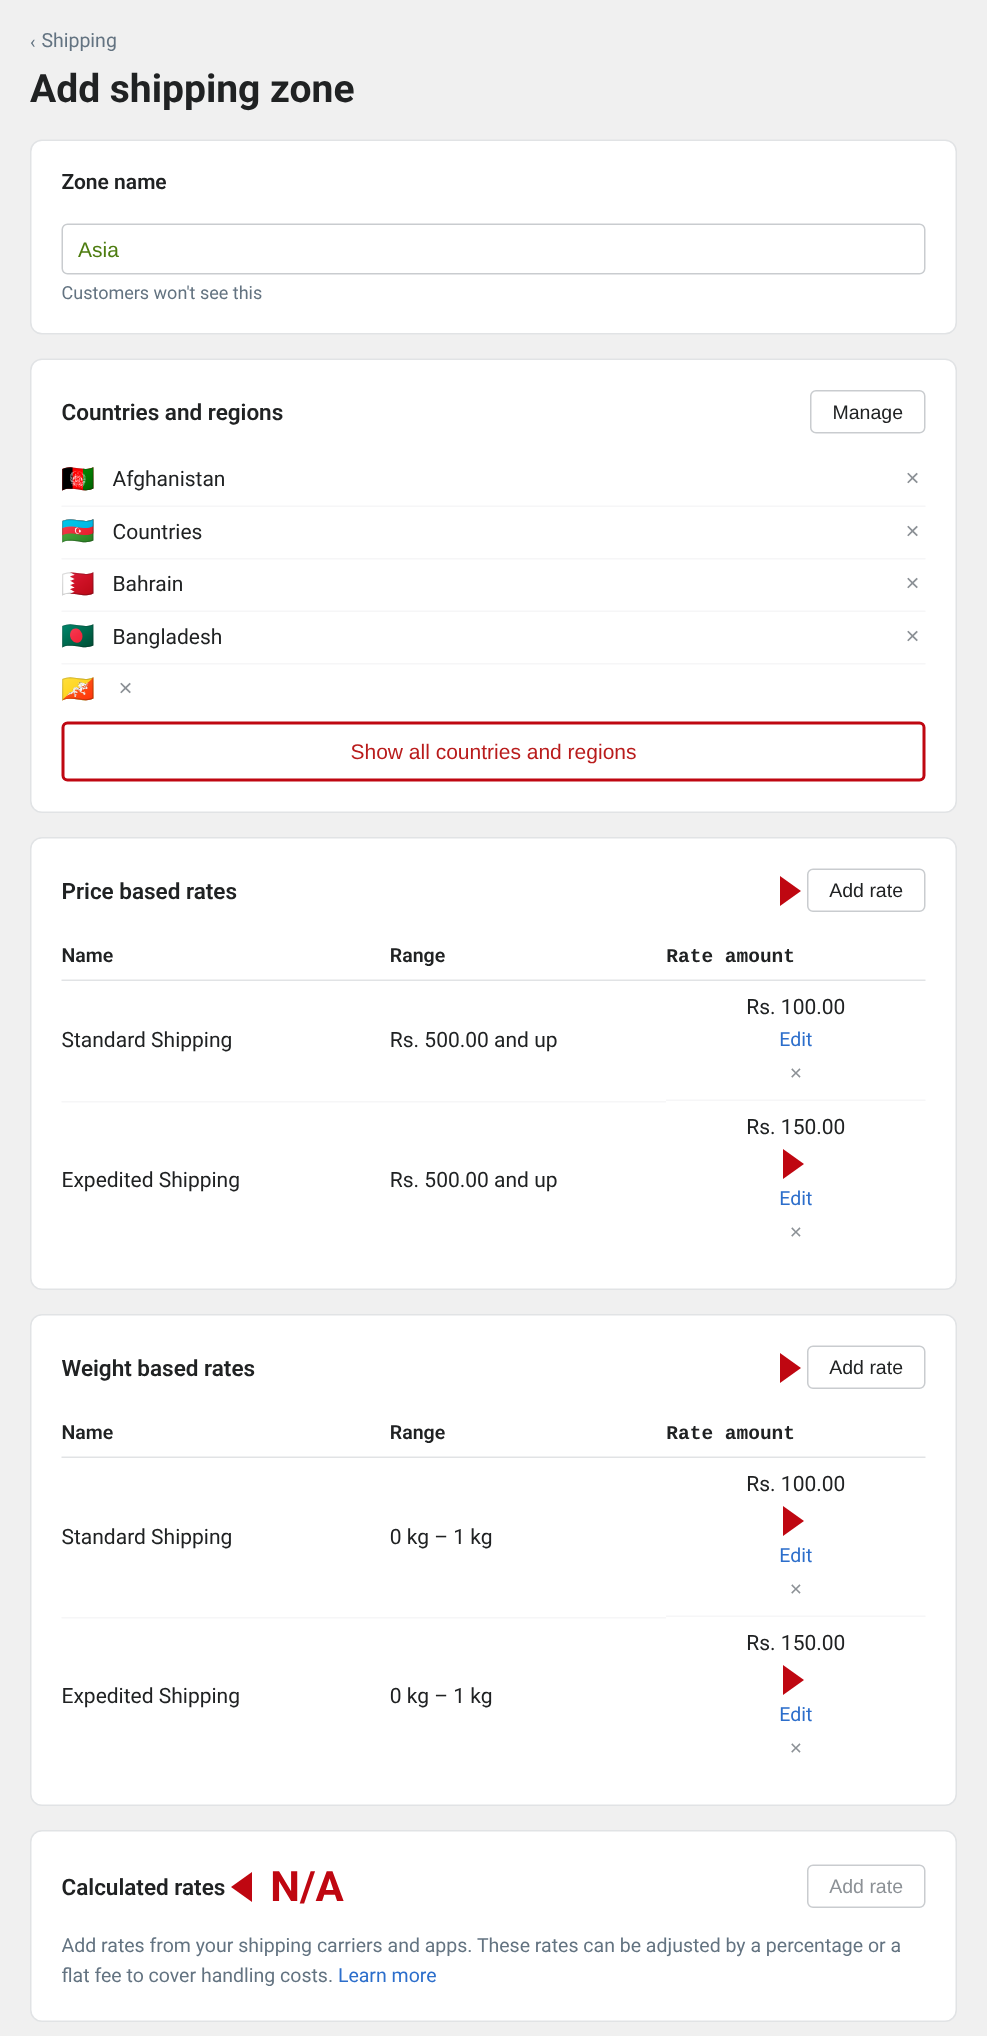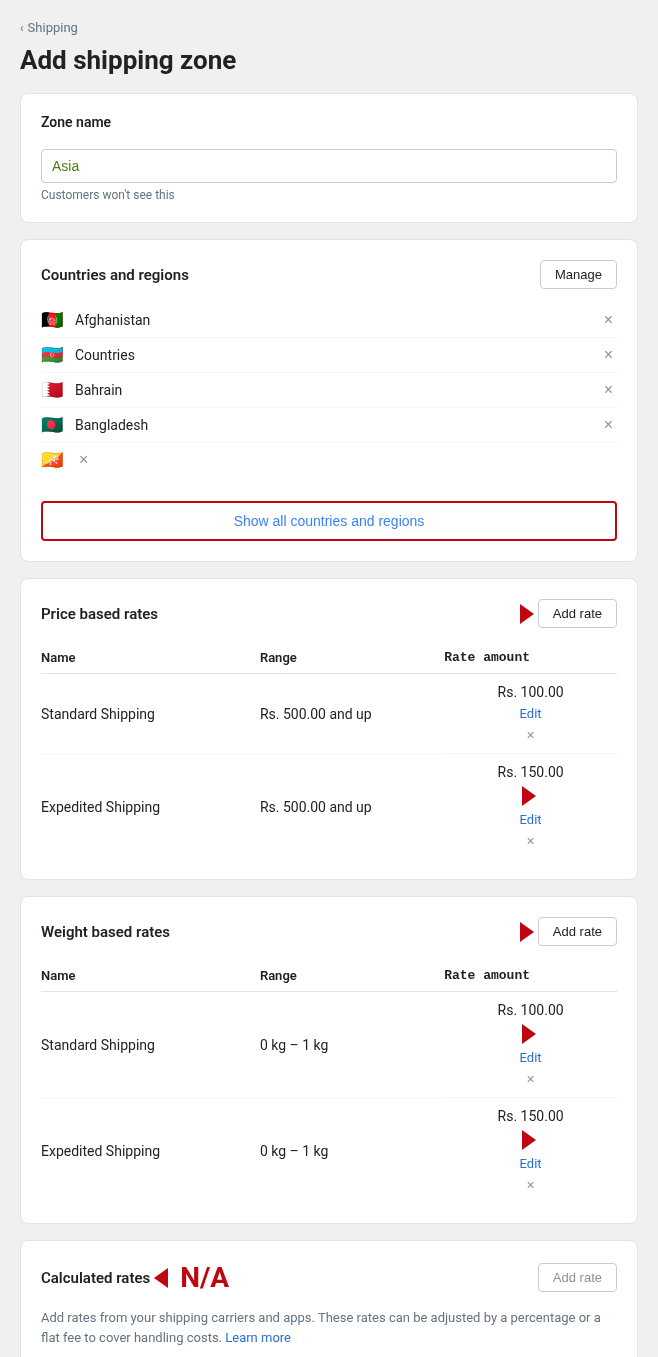--- a/index.html
+++ b/index.html
@@ -114,25 +114,25 @@
       cursor: pointer;
       color: #8c9196;
       font-size: 16px;
       line-height: 1;
       padding: 0 4px;
     }
     .show-all-btn {
       width: 100%;
       text-align: center;
       padding: 10px;
-      margin-top: 24px;
+      margin-top: 4px;
       border: 2px solid #bf0711;
       border-radius: 4px;
       background: #fff;
-      color: #3b82f6;
+      color: #b91c1c;
       font-size: 14px;
       cursor: pointer;
     }
     .rates-table {
       width: 100%;
       border-collapse: collapse;
       margin-top: 8px;
     }
     .rates-table th {
       text-align: left;

